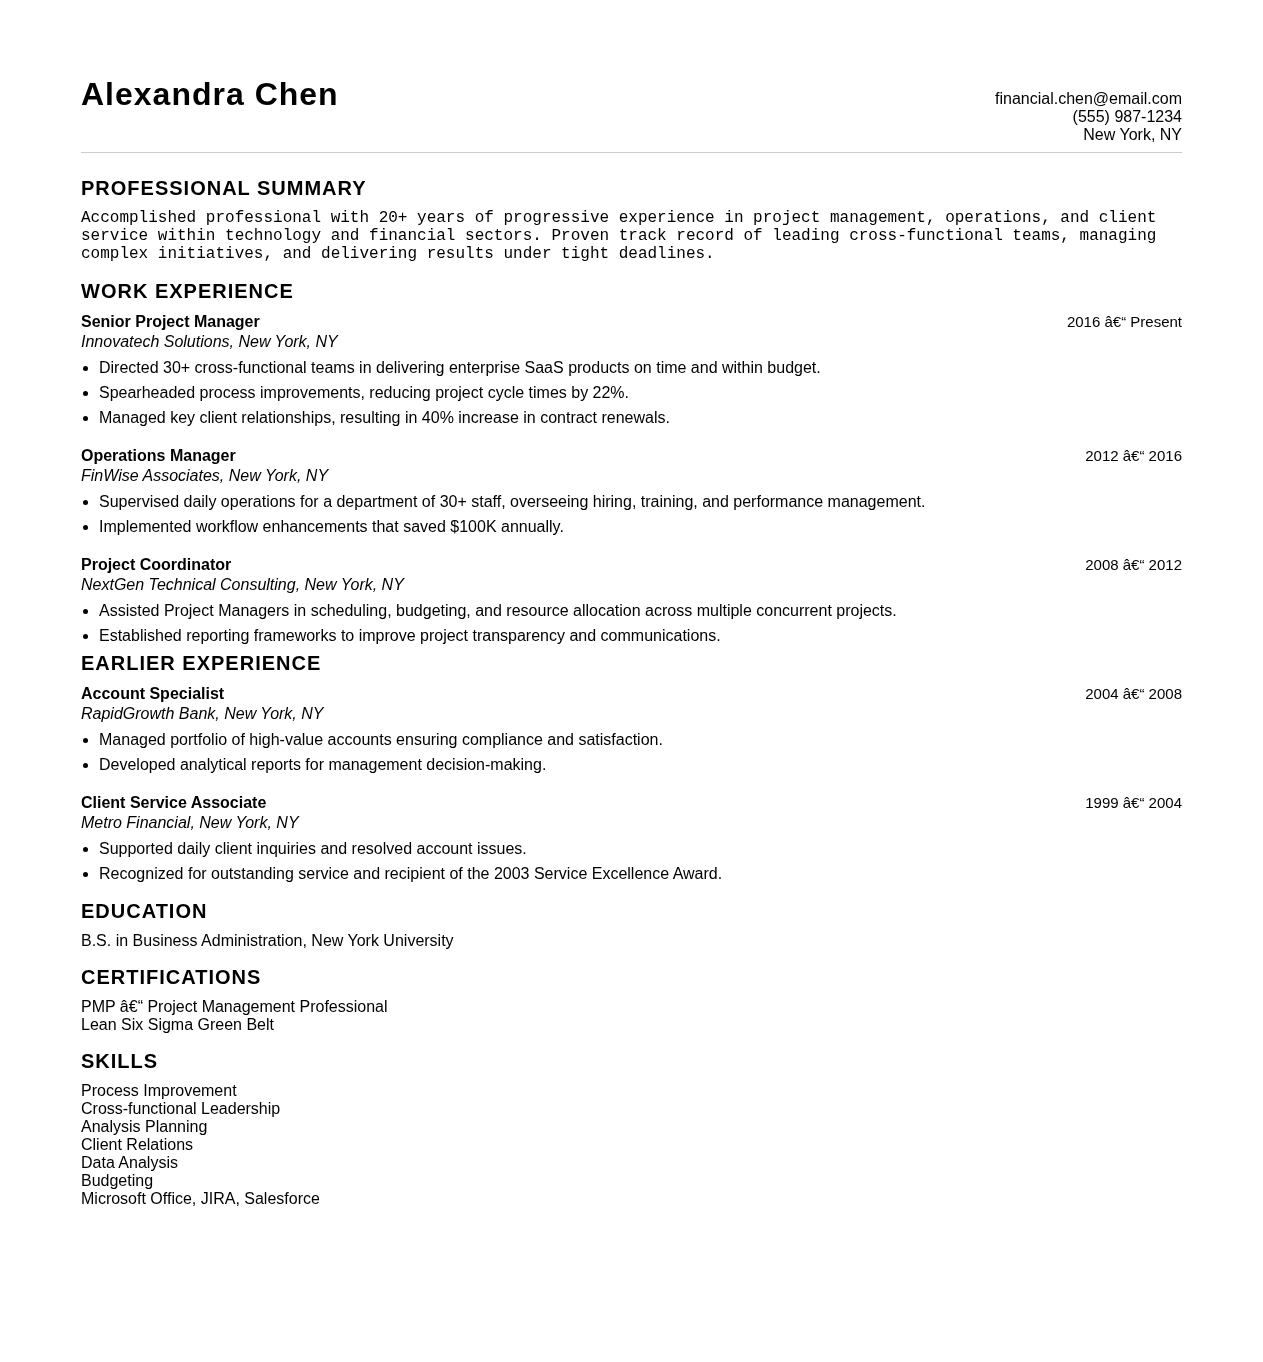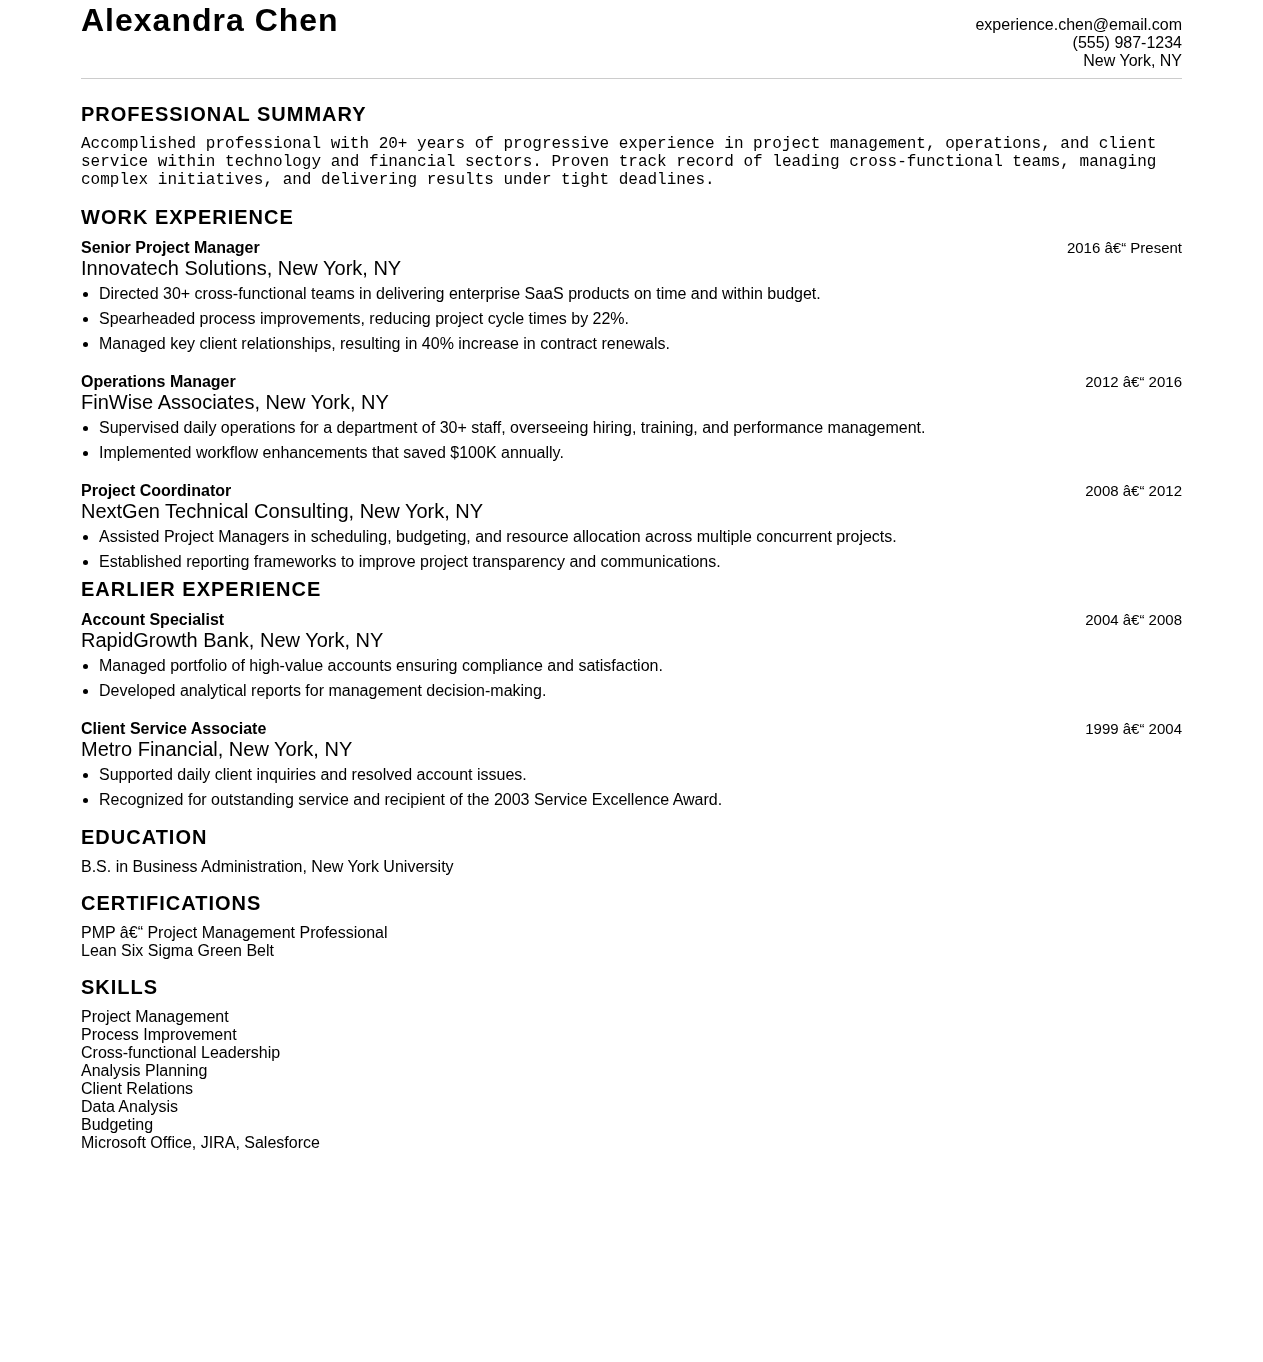--- a/index.html
+++ b/index.html
@@ -6,20 +6,21 @@
   body {
     width: 1263px;
     min-height: 1362px;
     font-family: "Liberation Sans", sans-serif;
     color: #000;
   }
   .page {
     position: relative;
     margin-left: 81px;
     width: 1101px;
+    padding-top: 74px;
   }
   .header {
     display: flex;
     justify-content: space-between;
     align-items: flex-start;
     padding-bottom: 8px;
     border-bottom: 1px solid #cccccc;
   }
   .name {
     font-size: 32px;
@@ -59,22 +60,23 @@
     font-size: 16px;
     font-weight: bold;
     line-height: 20px;
   }
   .job-date {
     font-size: 15px;
     line-height: 20px;
     white-space: nowrap;
   }
   .job-company {
-    font-size: 20px;
-    line-height: 20px;
+    font-size: 16px;
+    line-height: 20px;
+    font-style: italic;
   }
   .bullets {
     list-style: none;
     margin: 6px 0 0 0;
     padding: 0;
   }
   .bullets li {
     position: relative;
     font-size: 16px;
     line-height: 20px;
@@ -96,21 +98,21 @@
   }
 </style>
 </head>
 <body>
 
 <div class="page">
 
   <div class="header">
     <h1 class="name">Alexandra Chen</h1>
     <div class="contact">
-      <div>experience.chen@email.com</div>
+      <div>financial.chen@email.com</div>
       <div>(555) 987-1234</div>
       <div>New York, NY</div>
     </div>
   </div>
 
   <h2 class="section-title summary-title">PROFESSIONAL SUMMARY</h2>
   <div class="summary-text">Accomplished professional with 20+ years of progressive experience in project management, operations, and client service within technology and financial sectors. Proven track record of leading cross-functional teams, managing complex initiatives, and delivering results under tight deadlines.</div>
 
   <h2 class="section-title" style="margin-top:16px;">WORK EXPERIENCE</h2>
 
@@ -183,21 +185,20 @@
   </div>
 
   <h2 class="section-title" style="margin-top:15px;">CERTIFICATIONS</h2>
   <div style="margin-top:9px;">
     <div class="plain-line">PMP â€“ Project Management Professional</div>
     <div class="plain-line">Lean Six Sigma Green Belt</div>
   </div>
 
   <h2 class="section-title" style="margin-top:15px;">SKILLS</h2>
   <div style="margin-top:9px;">
-    <div class="plain-line">Project Management</div>
     <div class="plain-line">Process Improvement</div>
     <div class="plain-line">Cross-functional Leadership</div>
     <div class="plain-line">Analysis Planning</div>
     <div class="plain-line">Client Relations</div>
     <div class="plain-line">Data Analysis</div>
     <div class="plain-line">Budgeting</div>
     <div class="plain-line">Microsoft Office, JIRA, Salesforce</div>
   </div>
 
 </div>

